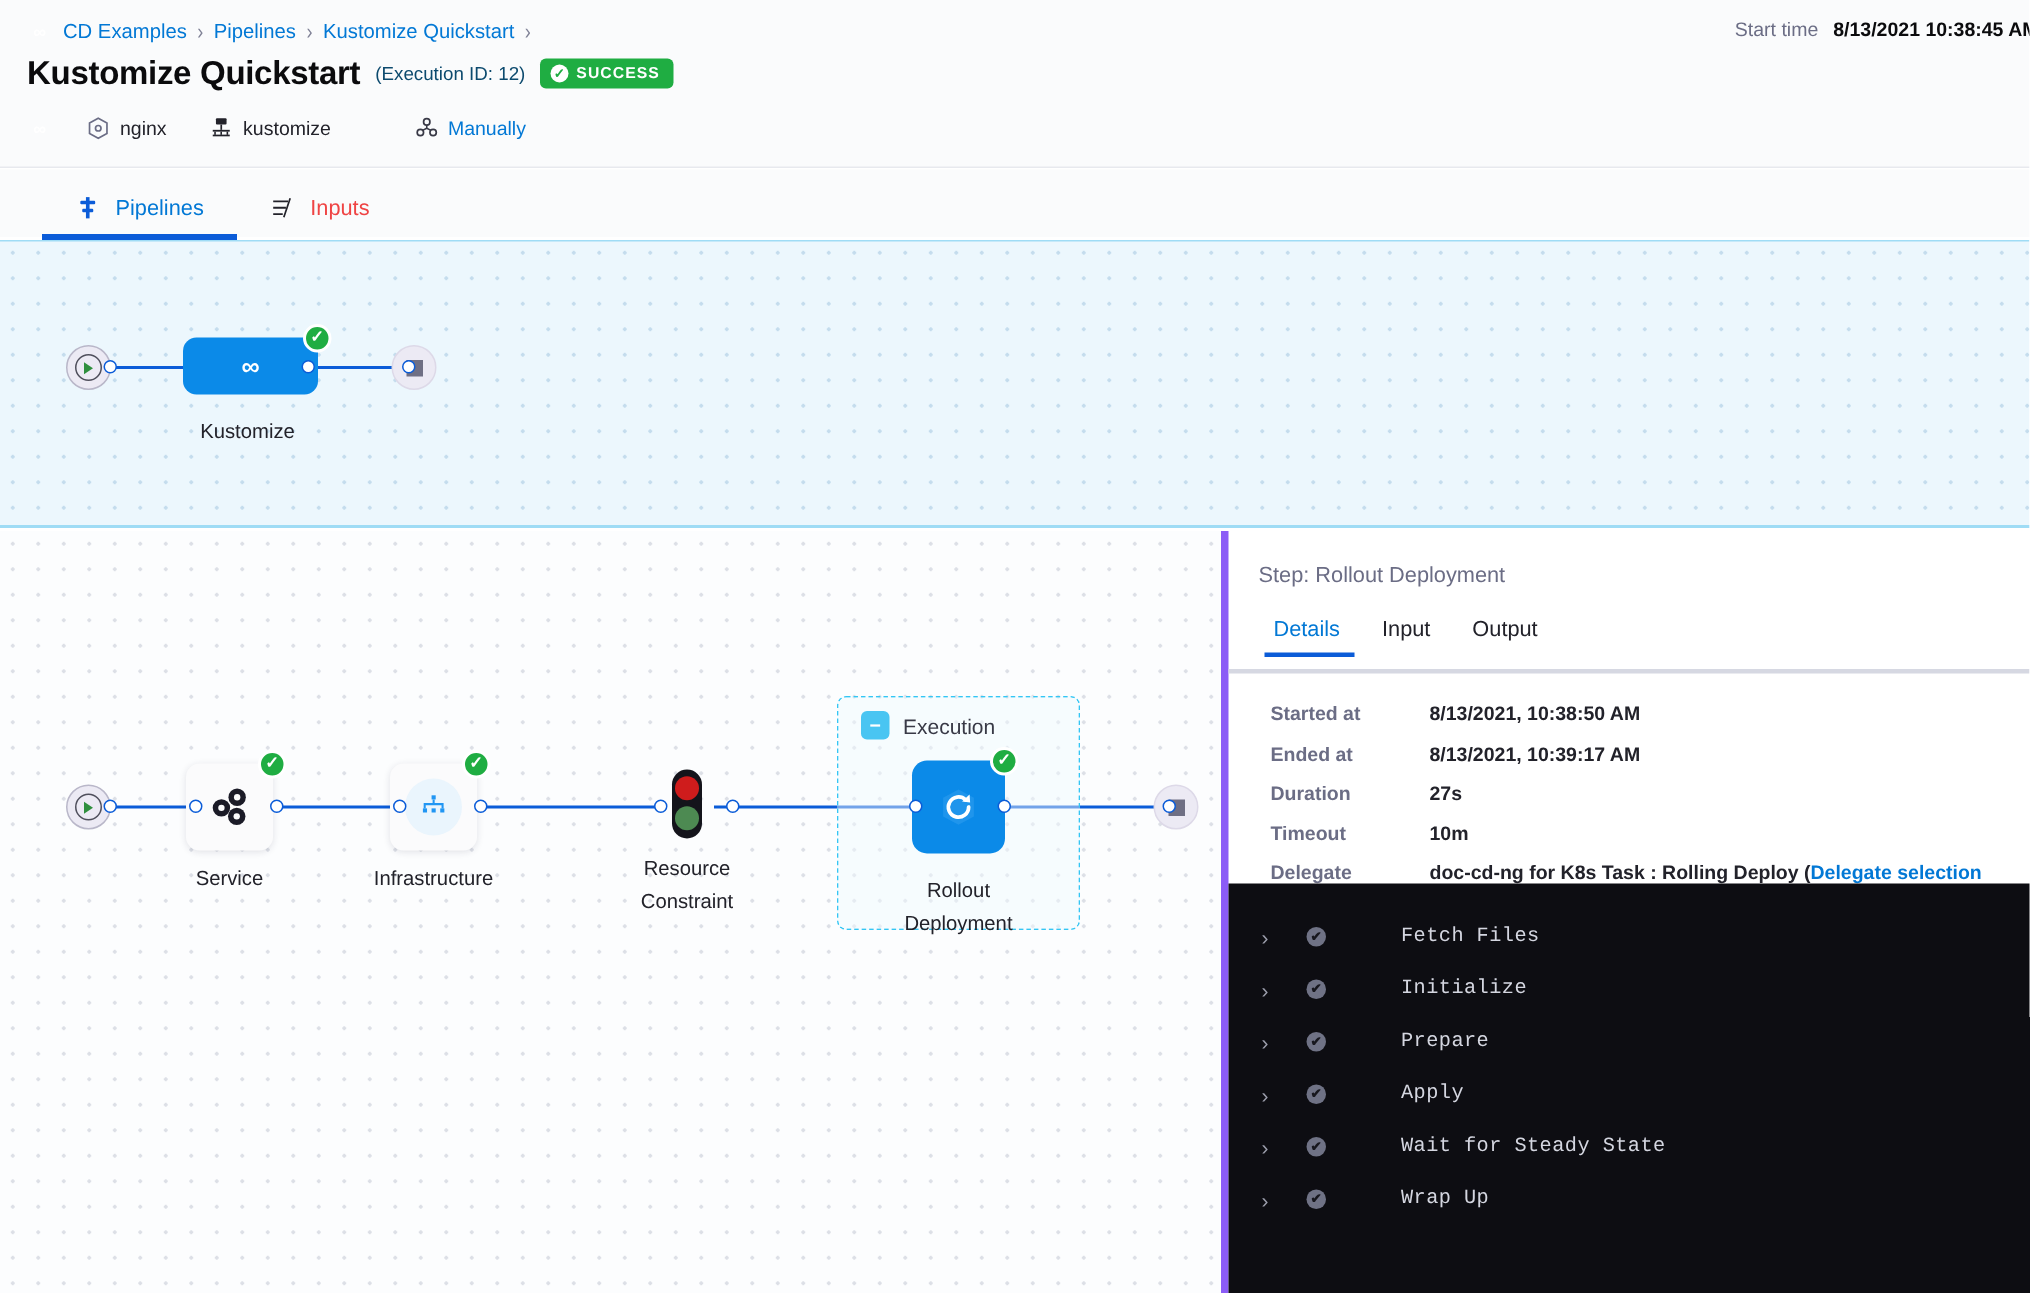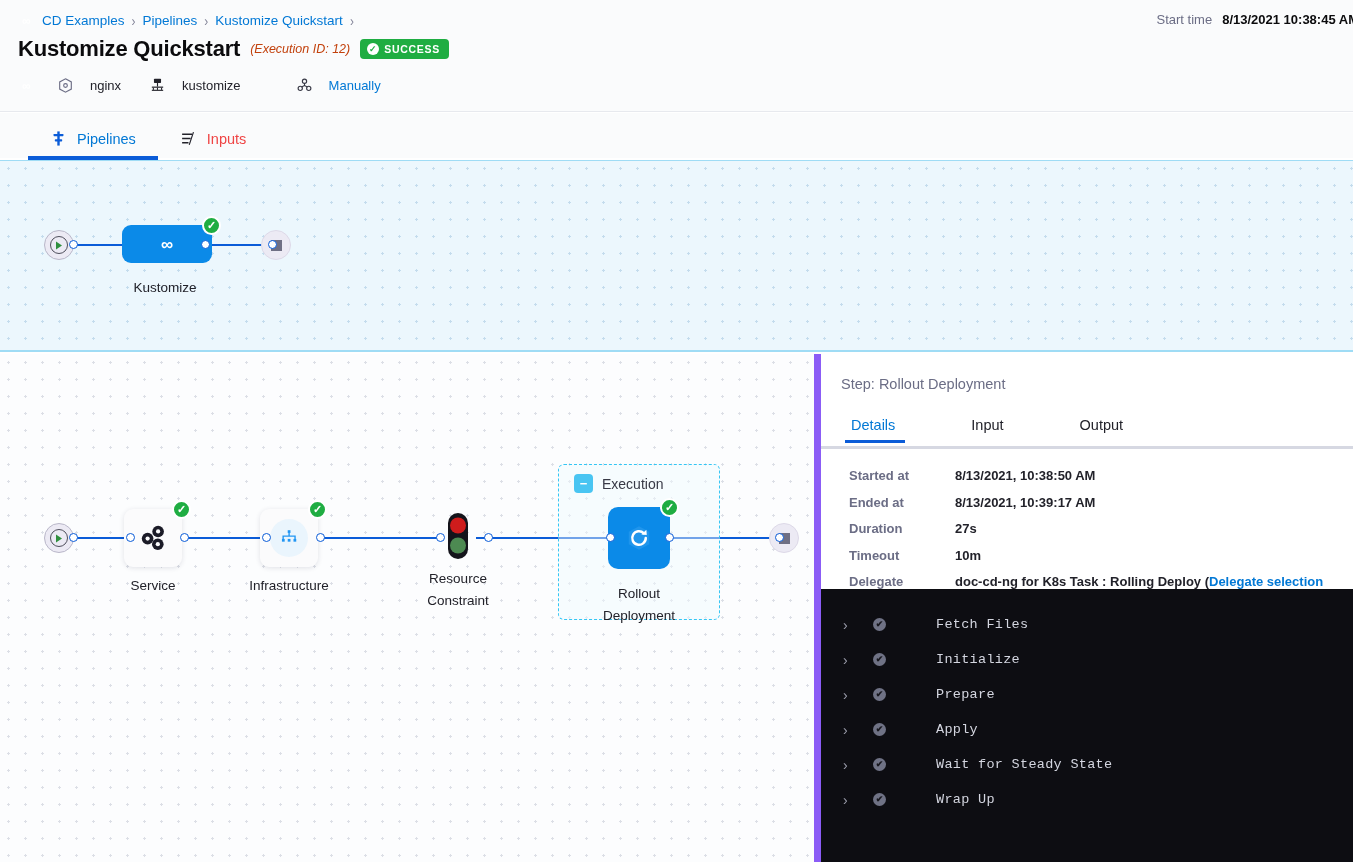--- a/index.html
+++ b/index.html
@@ -42,40 +42,40 @@
   }
 
   .title-row {
     position: absolute; left: 18px; top: 36px;
     display: flex; align-items: center; gap: 10px;
   }
   .page-title {
     font-size: 22px; font-weight: bold; color: #0b0b0d;
     letter-spacing: -0.2px;
   }
-  .exec-id { font-size: 12.5px; color: #c2410c; font-style: italic; }
+  .exec-id { font-size: 12.5px; color: #0c4a6e; }
   .badge-success {
     display: inline-flex; align-items: center; gap: 5px;
     background: #1fad42; color: #fff;
     font-size: 10.5px; font-weight: bold; letter-spacing: .7px;
     padding: 4px 9px 4px 7px; border-radius: 4px;
   }
   .badge-check {
     width: 12px; height: 12px; border-radius: 50%;
     background: #fff; color: #1fad42;
     display: inline-flex; align-items: center; justify-content: center;
     font-size: 9px; font-weight: bold; line-height: 1;
   }
 
   .meta-row {
     position: absolute; left: 18px; top: 76px;
     display: flex; align-items: center;
   }
   .meta-item {
-    display: flex; align-items: center; gap: 16px;
+    display: flex; align-items: center; gap: 6px;
     font-size: 13px; color: #22222a;
   }
   .meta-gap-a { margin-left: 22px; }
   .meta-gap-b { margin-left: 28px; }
   .meta-gap-c { margin-left: 55px; }
   .meta-link { color: #0278d5; }
   .gicon { width: 17px; height: 17px; display: block; }
 
   .start-time {
     position: absolute; right: -6px; top: 12px;
@@ -204,29 +204,29 @@
   }
   .sec-btn {
     padding: 0 22px; font-size: 14px; color: #22222a;
     cursor: pointer; line-height: 32px;
   }
 
   
   .right-panel {
     position: absolute; top: 354px; left: 814px;
     width: 539px; height: 508px; background: #fff;
-    border-left: 7px solid #8b5cf6;
+    border-left: 5px solid #8b5cf6;
   }
   .rp-title {
     position: absolute; left: 20px; top: 22px;
     font-size: 14.5px; color: #6b6d85;
   }
   .rp-tabs {
     position: absolute; left: 20px; top: 58px; right: 0;
-    display: flex; align-items: center; height: 35px; gap: 48px;
+    display: flex; align-items: flex-start; height: 35px;
   }
   .rp-tab {
     font-size: 14.5px; color: #22222a; padding: 0 14px 9px 14px;
     cursor: pointer; position: relative;
   }
   .rp-tab:first-child { padding-left: 10px; }
   .rp-tab.active { color: #0278d5; }
   .rp-tab.active::after {
     content:""; position:absolute; left:4px; right:4px; bottom:-1px;
     height: 3px; background:#0b5cd8;

